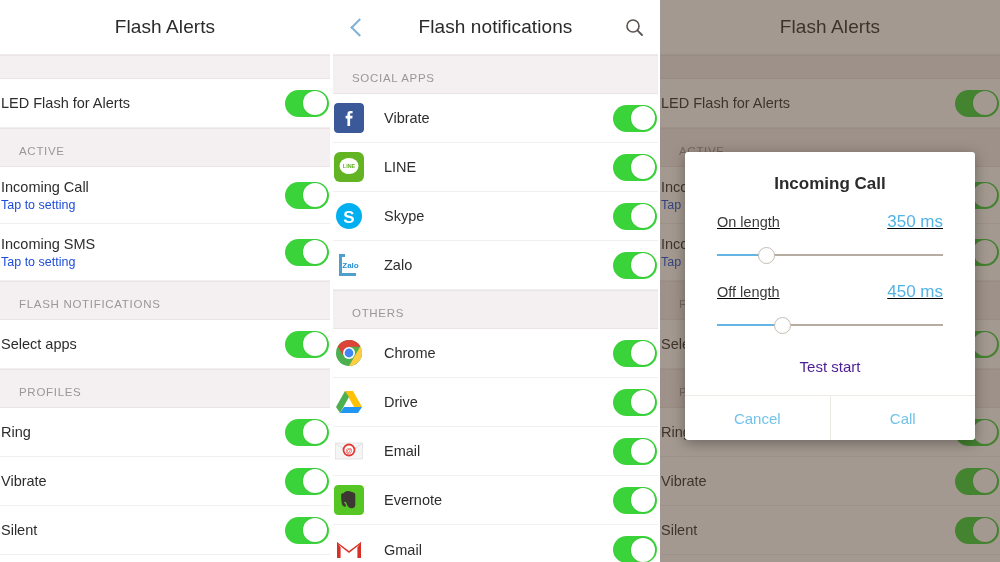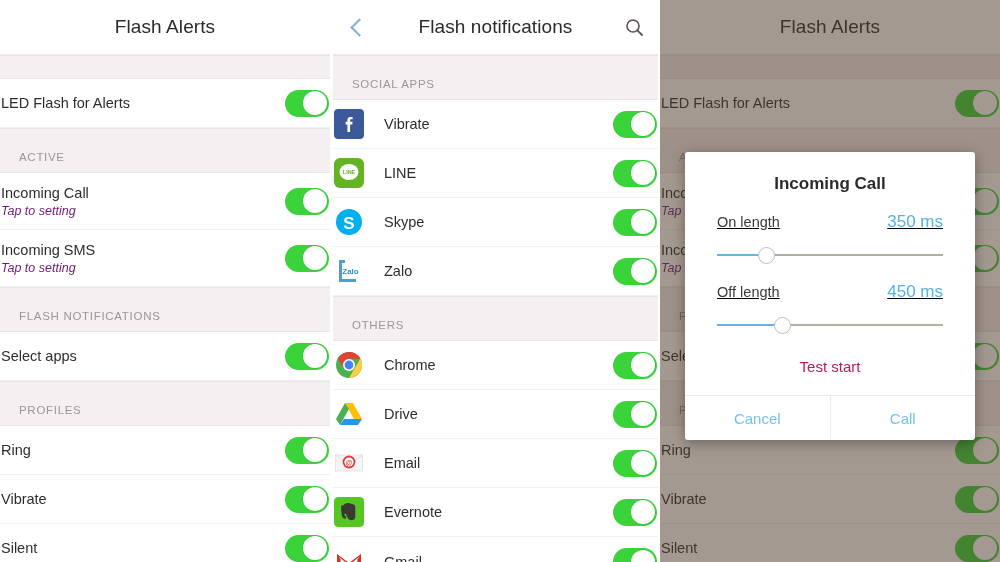--- a/index.html
+++ b/index.html
@@ -68,21 +68,21 @@
   .search-ico { display:block; }
 
   
   .section-band {
     background: #f4eff1;
     border-top: 1px solid #eae4e6;
     border-bottom: 1px solid #eae4e6;
   }
   .section-band.blank { height: 22px; }
   .section-band.labeled {
-    height: 45px;
+    height: 39px;
     display: flex;
     align-items: flex-end;
     padding: 0 16px 9px 19px;
     box-sizing: border-box;
   }
   .section-label {
     font-size: 11.5px;
     color: #9d9599;
     letter-spacing: .7px;
   }
@@ -105,24 +105,23 @@
     flex-direction: column;
     justify-content: center;
   }
   .row-title {
     font-size: 14.5px;
     color: #2d2d2d;
     line-height: 18px;
   }
   .row-sub {
     font-size: 12.5px;
-    color: #701a75;
+    color: #1d4ed8;
     line-height: 16px;
     margin-top: 1px;
-    font-style: italic;
   }
 
   
   .toggle {
     width: 44px;
     height: 27px;
     border-radius: 14px;
     background: #3ad33a;
     position: relative;
     flex: 0 0 auto;
@@ -225,21 +224,21 @@
     width: 17px;
     height: 17px;
     border-radius: 50%;
     background: #ffffff;
     border: 1.5px solid #c5bbb2;
     box-sizing: border-box;
   }
   .dlg-test {
     text-align: center;
     font-size: 15px;
-    color: #be185d;
+    color: #4c1d95;
     padding: 6px 0 20px 0;
   }
   .dlg-actions {
     display: flex;
     border-top: 1px solid #eeeae6;
     height: 44px;
   }
   .dlg-btn {
     flex: 1;
     display: flex;

